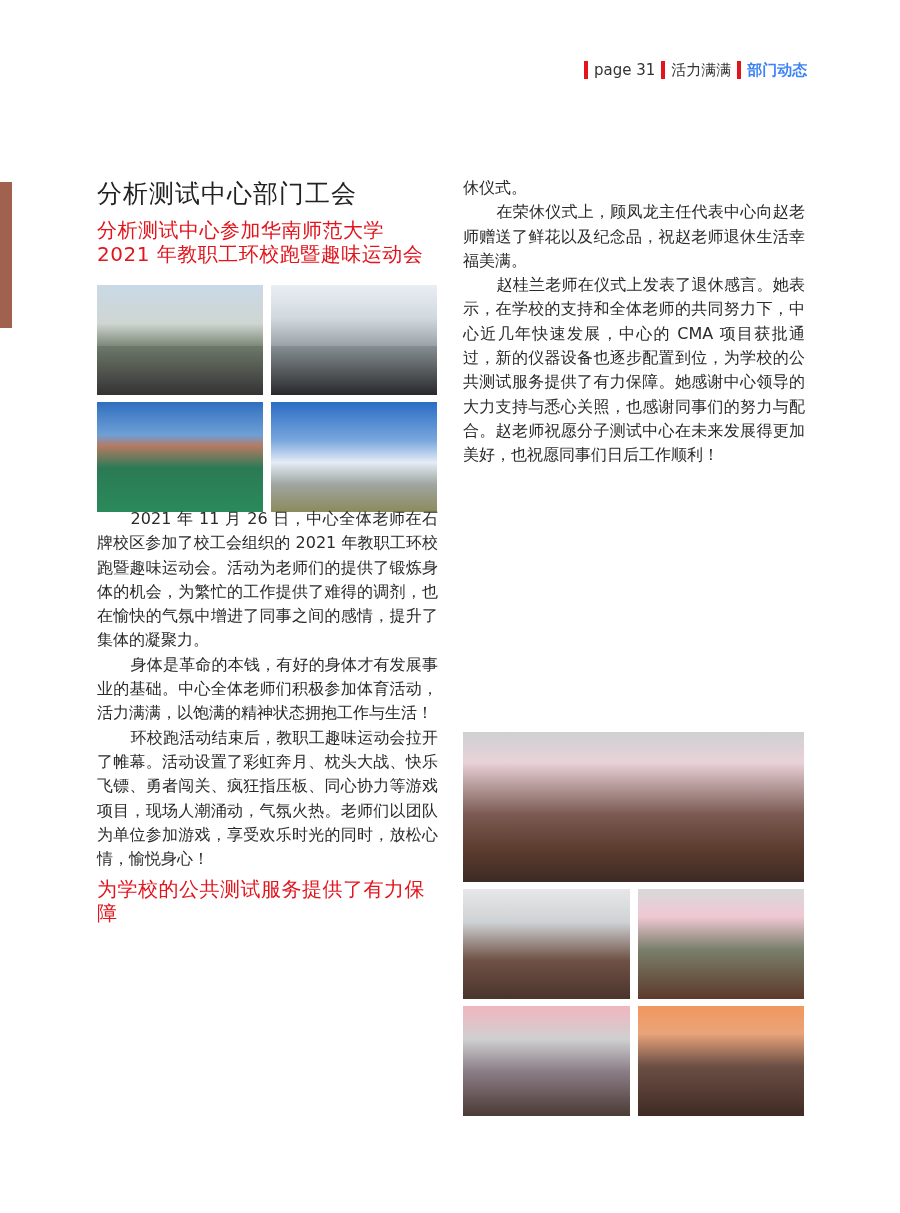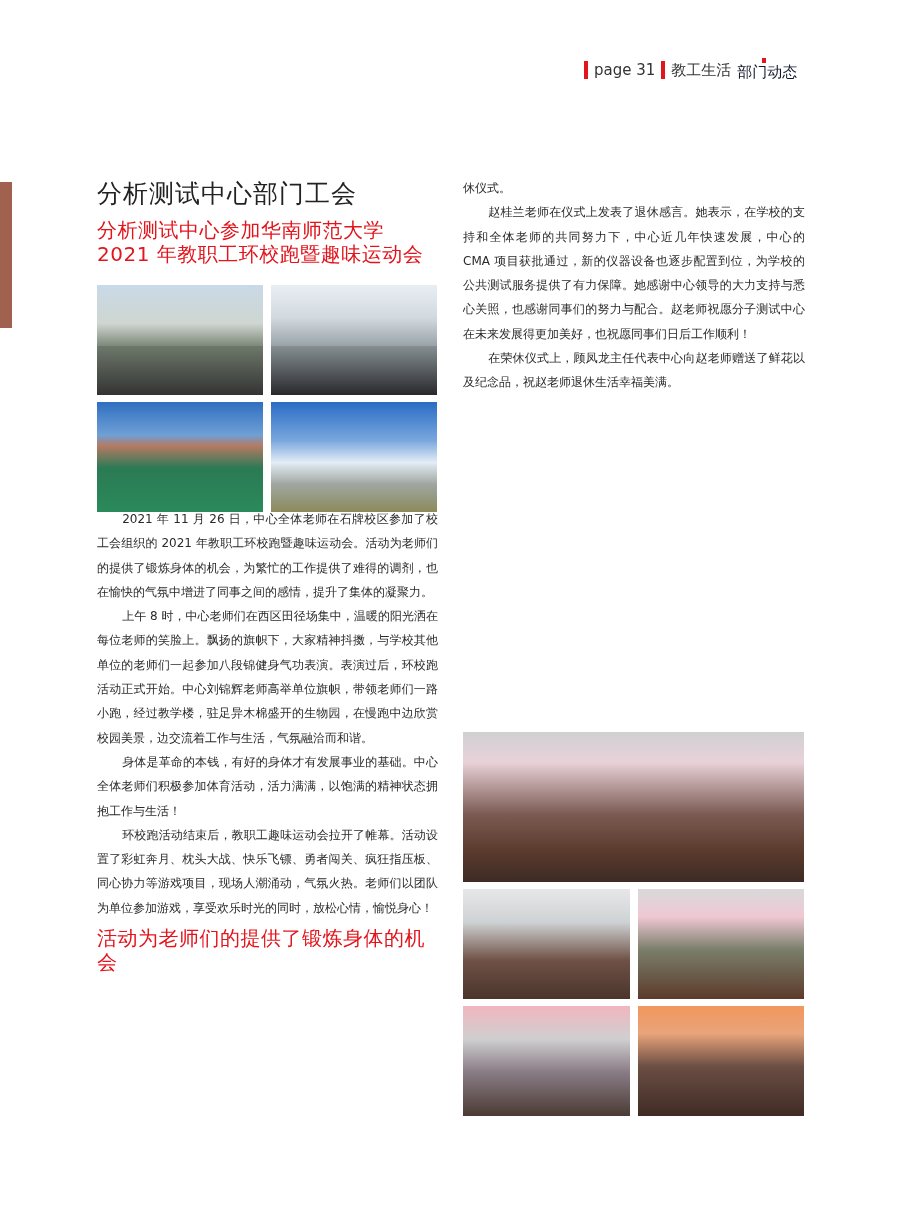--- a/index.html
+++ b/index.html
@@ -1,33 +1,33 @@
 <!DOCTYPE html>
 <html><head>
 <meta charset="utf-8">
 <style>
   html, body { margin:0; padding:0; }
   body { width:900px; height:1213px; background:#ffffff; position:relative; overflow:hidden;
          font-family:"DejaVu Sans", "Liberation Sans", sans-serif; color:#222; }
 
-  .header { position:absolute; top:58px; left:584px; display:flex; height:24px; font-size:15px; }
+  .header { position:absolute; top:58px; left:584px; display:flex; align-items:center; height:24px; font-size:15px; }
   .hbar { width:4px; height:18px; background:#e2141c; display:inline-block; margin:0 6px 0 0; }
   .hitem { display:flex; align-items:center; margin-right:6px; color:#333; }
-  .hitem.bold { font-weight:normal; color:#0f172a;flex-direction:column; }
+  .hitem.bold { font-weight:bold; color:#3b82f6; }
 
   .sidebar-strip { position:absolute; left:0; top:182px; width:12px; height:146px; background:#a0614f; }
 
   .col { position:absolute; }
   .col-left { left:97px; top:176px; width:341px; }
   .col-right { left:463px; top:176px; width:342px; }
 
   .section-title { font-size:25px; color:#222; font-weight:normal; margin:0; height:36px; line-height:36px; letter-spacing:1px; }
   .article-title { color:#e2141c; font-weight:normal; font-size:20px; line-height:24px; margin:6px 0 0 0; letter-spacing:0.5px; }
 
-  .para { font-size:12px; line-height:24.3px; margin:0; text-align:justify; color:#2a2a2a; }
+  .para { font-size:16px; line-height:24.3px; margin:0; text-align:justify; color:#2a2a2a; }
   .para.indent { text-indent:2.1em; }
 
   .photo { position:absolute; overflow:hidden; }
   .ph-sky { background:linear-gradient(180deg,#c9d9e6 0%,#cfd6d2 35%,#7e8a7a 55%,#3b3b3b 100%); }
   .ph-march { background:linear-gradient(180deg,#e9eef3 0%,#d2d9de 30%,#9aa4a8 55%,#2f2f33 100%); }
   .ph-court { background:linear-gradient(180deg,#2f6fc0 0%,#6fa0d6 30%,#b57a62 40%,#2b7a55 60%,#2a8a5a 100%); }
   .ph-banner { background:linear-gradient(180deg,#2a6dc4 0%,#79a7dd 35%,#e4ecf6 55%,#9fa6a0 75%,#8c8a5b 100%); }
   .ph-group { background:linear-gradient(180deg,#cfd0d2 0%,#e9d2d9 20%,#7b5a52 55%,#5a3a2c 80%,#3d2b25 100%); }
   .ph-room1 { background:linear-gradient(180deg,#e6e7e8 0%,#cfd2d4 30%,#6f5146 65%,#4a342c 100%); }
   .ph-room2 { background:linear-gradient(180deg,#d8d9da 0%,#f0c8d4 25%,#7a7f6b 55%,#5d3a2b 100%); }
@@ -38,21 +38,21 @@
 </head>
 <body>
 
 <div class="header">
   <span class="hitem">
     <span class="hbar"></span>
     <span>page 31</span>
   </span>
   <span class="hitem">
     <span class="hbar"></span>
-    <span>教工生活</span>
+    <span>活力满满</span>
   </span>
   <span class="hitem bold">
     <span class="hbar"></span>
     <span>部门动态</span>
   </span>
 </div>
 
 <div class="sidebar-strip"></div>
 
 <div class="col col-left">
@@ -64,29 +64,28 @@
     <div class="shade"></div>
   </div>
 <div class="photo ph-march" style="left:271px;top:285px;width:166px;height:110px;" title="老师们慢跑前进">
     <div class="shade"></div>
   </div>
 <div class="photo ph-court" style="left:97px;top:402px;width:166px;height:110px;" title="趣味运动会游戏现场"></div>
 <div class="photo ph-banner" style="left:271px;top:402px;width:166px;height:110px;" title="手持旗帜合影"></div>
 
 <div class="col" style="left:97px;top:507px;width:341px;">
   <p class="para indent">2021 年 11 月 26 日，中心全体老师在石牌校区参加了校工会组织的 2021 年教职工环校跑暨趣味运动会。活动为老师们的提供了锻炼身体的机会，为繁忙的工作提供了难得的调剂，也在愉快的气氛中增进了同事之间的感情，提升了集体的凝聚力。</p>
-  <p class="para indent">上午 8 时，中心老师们在西区田径场集中，温暖的阳光洒在每位老师的笑脸上。飘扬的旗帜下，大家精神抖擞，与学校其他单位的老师们一起参加八段锦健身气功表演。表演过后，环校跑活动正式开始。中心刘锦辉老师高举单位旗帜，带领老师们一路小跑，经过教学楼，驻足异木棉盛开的生物园，在慢跑中边欣赏校园美景，边交流着工作与生活，气氛融洽而和谐。</p>
   <p class="para indent">身体是革命的本钱，有好的身体才有发展事业的基础。中心全体老师们积极参加体育活动，活力满满，以饱满的精神状态拥抱工作与生活！</p>
   <p class="para indent">环校跑活动结束后，教职工趣味运动会拉开了帷幕。活动设置了彩虹奔月、枕头大战、快乐飞镖、勇者闯关、疯狂指压板、同心协力等游戏项目，现场人潮涌动，气氛火热。老师们以团队为单位参加游戏，享受欢乐时光的同时，放松心情，愉悦身心！</p>
-  <h2 class="article-title" style="margin-top:6px;">活动为老师们的提供了锻炼身体的机会</h2>
+  <h2 class="article-title" style="margin-top:6px;">为学校的公共测试服务提供了有力保障</h2>
 </div>
 
 <div class="col col-right">
   <p class="para">休仪式。</p>
+  <p class="para indent">在荣休仪式上，顾凤龙主任代表中心向赵老师赠送了鲜花以及纪念品，祝赵老师退休生活幸福美满。</p>
   <p class="para indent">赵桂兰老师在仪式上发表了退休感言。她表示，在学校的支持和全体老师的共同努力下，中心近几年快速发展，中心的 CMA 项目获批通过，新的仪器设备也逐步配置到位，为学校的公共测试服务提供了有力保障。她感谢中心领导的大力支持与悉心关照，也感谢同事们的努力与配合。赵老师祝愿分子测试中心在未来发展得更加美好，也祝愿同事们日后工作顺利！</p>
-  <p class="para indent">在荣休仪式上，顾凤龙主任代表中心向赵老师赠送了鲜花以及纪念品，祝赵老师退休生活幸福美满。</p>
 </div>
 
 <div class="photo ph-group" style="left:463px;top:732px;width:341px;height:150px;" title="全体老师合影留念"></div>
 <div class="photo ph-room1" style="left:463px;top:889px;width:167px;height:110px;" title="会议室鼓掌"></div>
 <div class="photo ph-room2" style="left:638px;top:889px;width:166px;height:110px;" title="赠送鲜花"></div>
 <div class="photo ph-room3" style="left:463px;top:1006px;width:167px;height:110px;" title="赵老师发表感言"></div>
 <div class="photo ph-room4" style="left:638px;top:1006px;width:166px;height:110px;" title="荣休蛋糕与鲜花"></div>
 
 </body></html>

